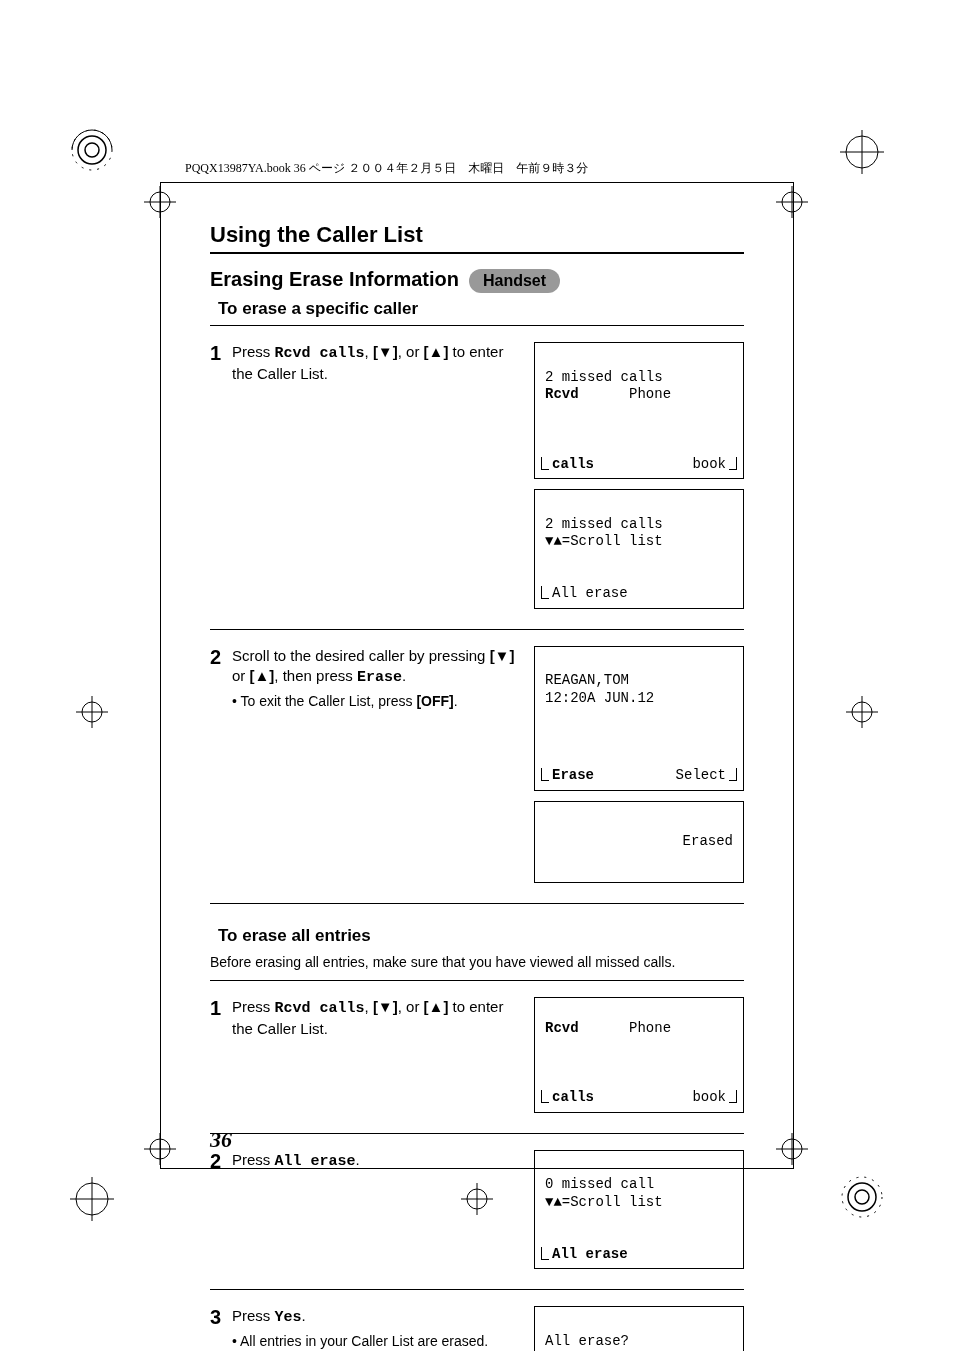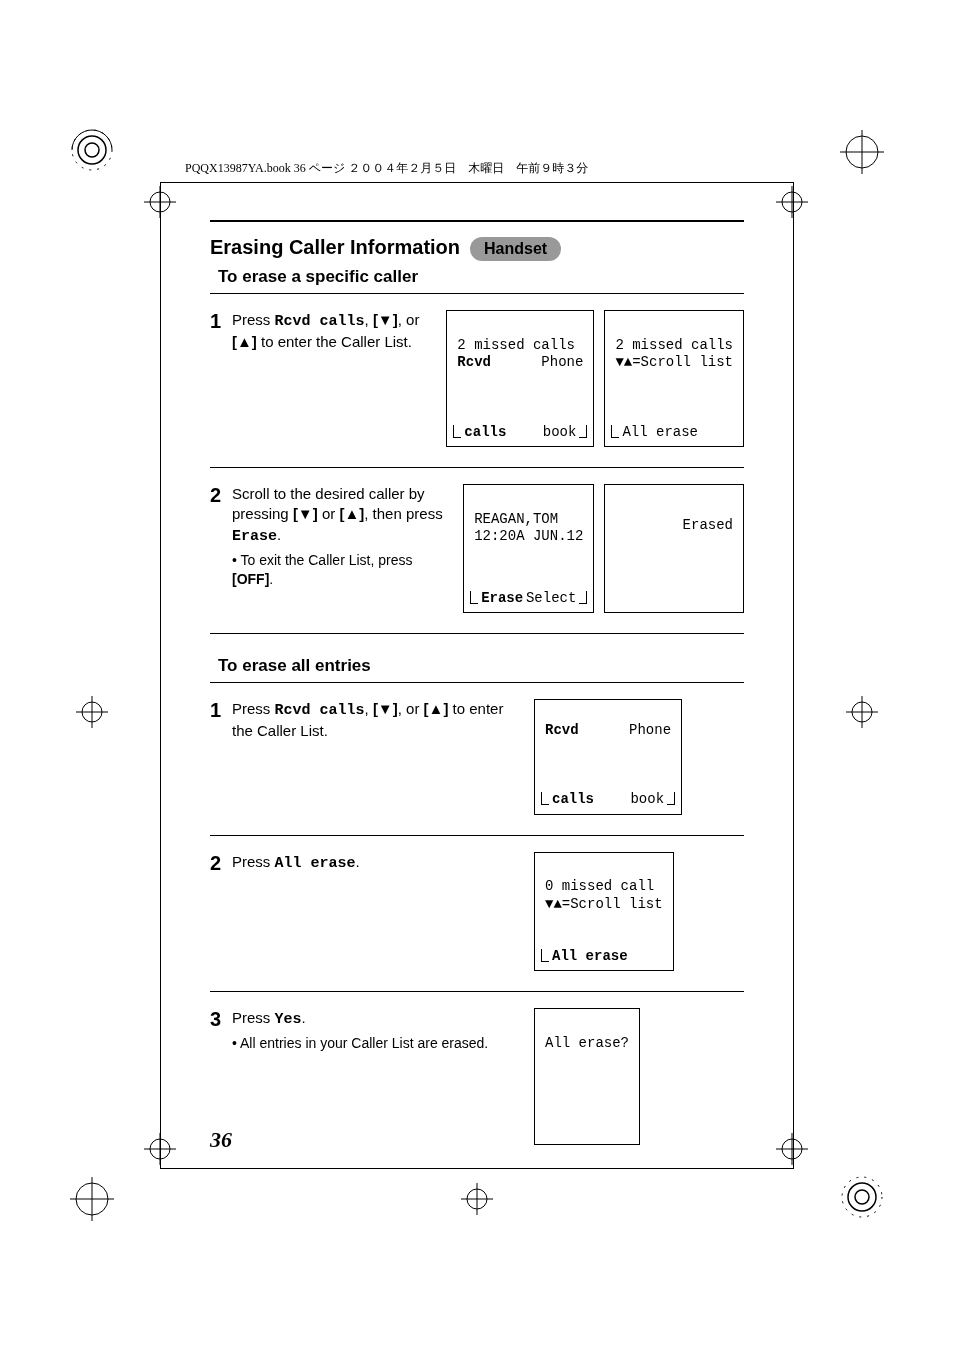--- a/index.html
+++ b/index.html
@@ -106,21 +106,21 @@
   }
   .step-text {
     flex: 1 1 auto;
     font-size: 15px;
     line-height: 1.35;
     padding-right: 12px;
   }
   .step-screens {
     flex: 0 0 210px;
     display:flex;
-    flex-direction:row;
+    flex-direction:column;
     gap: 10px;
   }
   .mono { font-family: "Courier New", monospace; font-weight:bold; }
   .mono-n { font-family:"Courier New", monospace; }
   .bullet { margin: 4px 0 0 0; font-size:14px; }
   .bullet::before { content:"• "; }
 
   .lcd {
     border: 1.5px solid #000;
     padding: 8px 10px 6px 10px;
@@ -217,24 +217,25 @@
 
 <div class="page-frame-v left"></div>
 <div class="page-frame-v right"></div>
 <div class="page-frame-h top"></div>
 <div class="page-frame-h bottom"></div>
 
 <div class="header-line">PQQX13987YA.book  36 ページ  ２００４年２月５日　木曜日　午前９時３分</div>
 
 <div class="content">
 
+  <div class="section-title">Using the Caller List</div>
   <hr class="rule-strong">
 
   <div class="sub-heading-row">
-    <span class="sub-heading">Erasing Caller Information</span>
+    <span class="sub-heading">Erasing Erase Information</span>
     <span class="pill">Handset</span>
   </div>
 
   <div class="subsub">To erase a specific caller</div>
 
   <hr class="thin-rule">
 
   <div class="step-row">
     <div class="step-num">1</div>
     <div class="step-text">
@@ -257,35 +258,36 @@
 
   <hr class="thin-rule">
 
   <div class="step-row">
     <div class="step-num">2</div>
     <div class="step-text">
       <span>Scroll to the desired caller by pressing </span><b>[▼]</b><span> or </span><b>[▲]</b><span>, then press </span><span class="mono">Erase</span><span>.</span>
       <div class="bullet"><span>To exit the Caller List, press </span><b>[OFF]</b><span>.</span></div>
     </div>
     <div class="step-screens">
-      <div class="lcd" style="padding-bottom:14px;">
+      <div class="lcd" style="padding-bottom:30px;">
 <span>REAGAN,TOM</span>
 <span>12:20A JUN.12</span>
         <span class="softkey-left softkey-hook-l"><b class="mono">Erase</b></span>
         <span class="softkey-right softkey-hook-r mono-n">Select</span>
       </div>
       <div class="lcd center">
         <span class="mono-n">Erased</span>
       </div>
     </div>
   </div>
 
   <hr class="thin-rule">
 
   <div class="subsub" style="margin-top:22px;">To erase all entries</div>
+  <div class="body-note">Before erasing all entries, make sure that you have viewed all missed calls.</div>
 
   <hr class="thin-rule">
 
   <div class="step-row">
     <div class="step-num">1</div>
     <div class="step-text">
       <span>Press </span><span class="mono">Rcvd calls</span><span>, </span><b>[▼]</b><span>, or </span><b>[▲]</b><span> to enter the Caller List.</span>
     </div>
     <div class="step-screens">
       <div class="lcd" style="padding-top:4px; padding-bottom:22px;">

